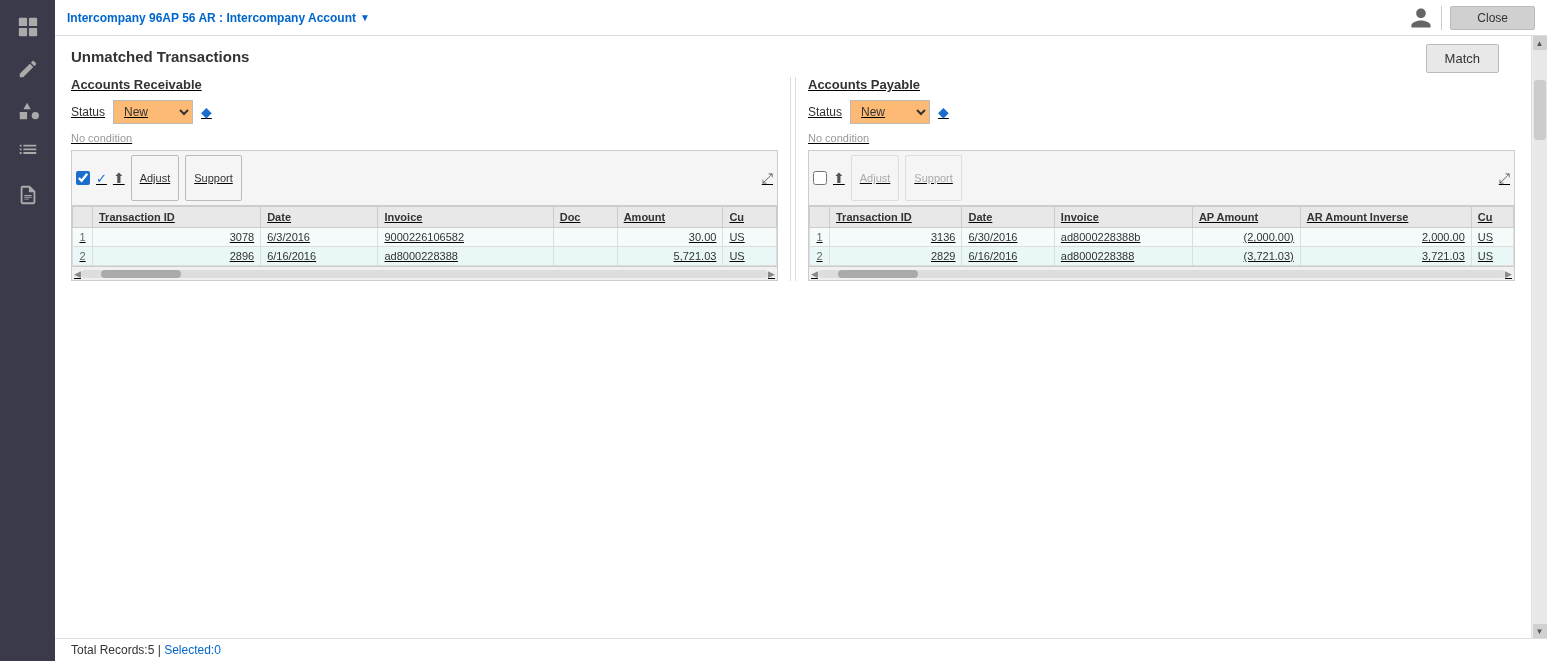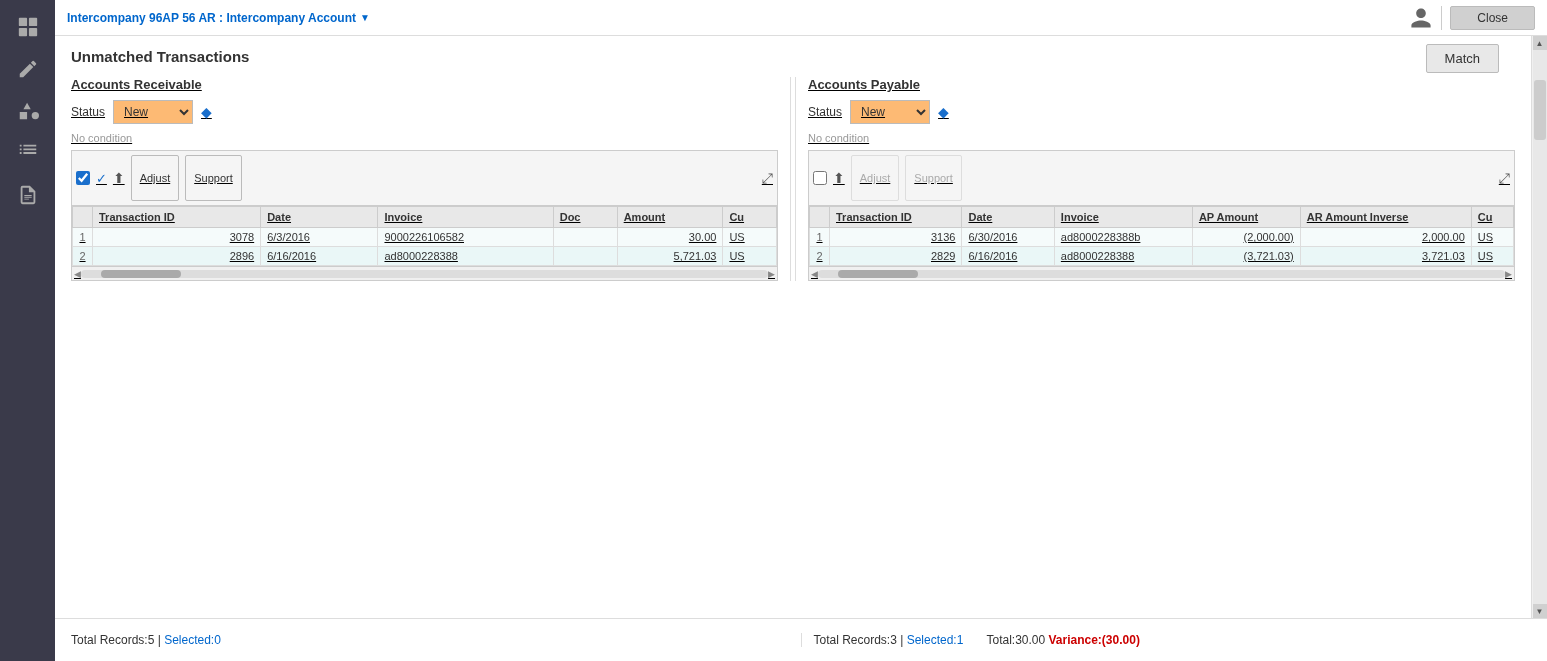--- a/index.html
+++ b/index.html
@@ -279,25 +279,21 @@
 
       <div class="scrollbar-area">
         <div class="scroll-arrow">▲</div>
         <div class="scrollbar-track">
           <div class="scrollbar-thumb"></div>
         </div>
         <div class="scroll-arrow">▼</div>
       </div>
     </div>
 
-    <div style="border-top:1px solid #ddd; padding:14px 16px; background:#fff; display:flex;">
+    <div style="border-top:1px solid #ddd; padding:4px 16px; background:#fff; display:flex;">
       <div class="footer-panels">
         <div class="footer-left">
           <span>Total Records:5 | </span><span class="footer-selected">Selected:0</span>
         </div>
-        <div class="footer-right">
-          <span>Total Records:3 | </span><span class="footer-selected">Selected:1</span>
-          <span style="margin-left:20px;">Total:30.00 </span><span class="footer-variance">Variance:(30.00)</span>
-        </div>
       </div>
     </div>
   </div>
 </div>
 
 </body></html>

